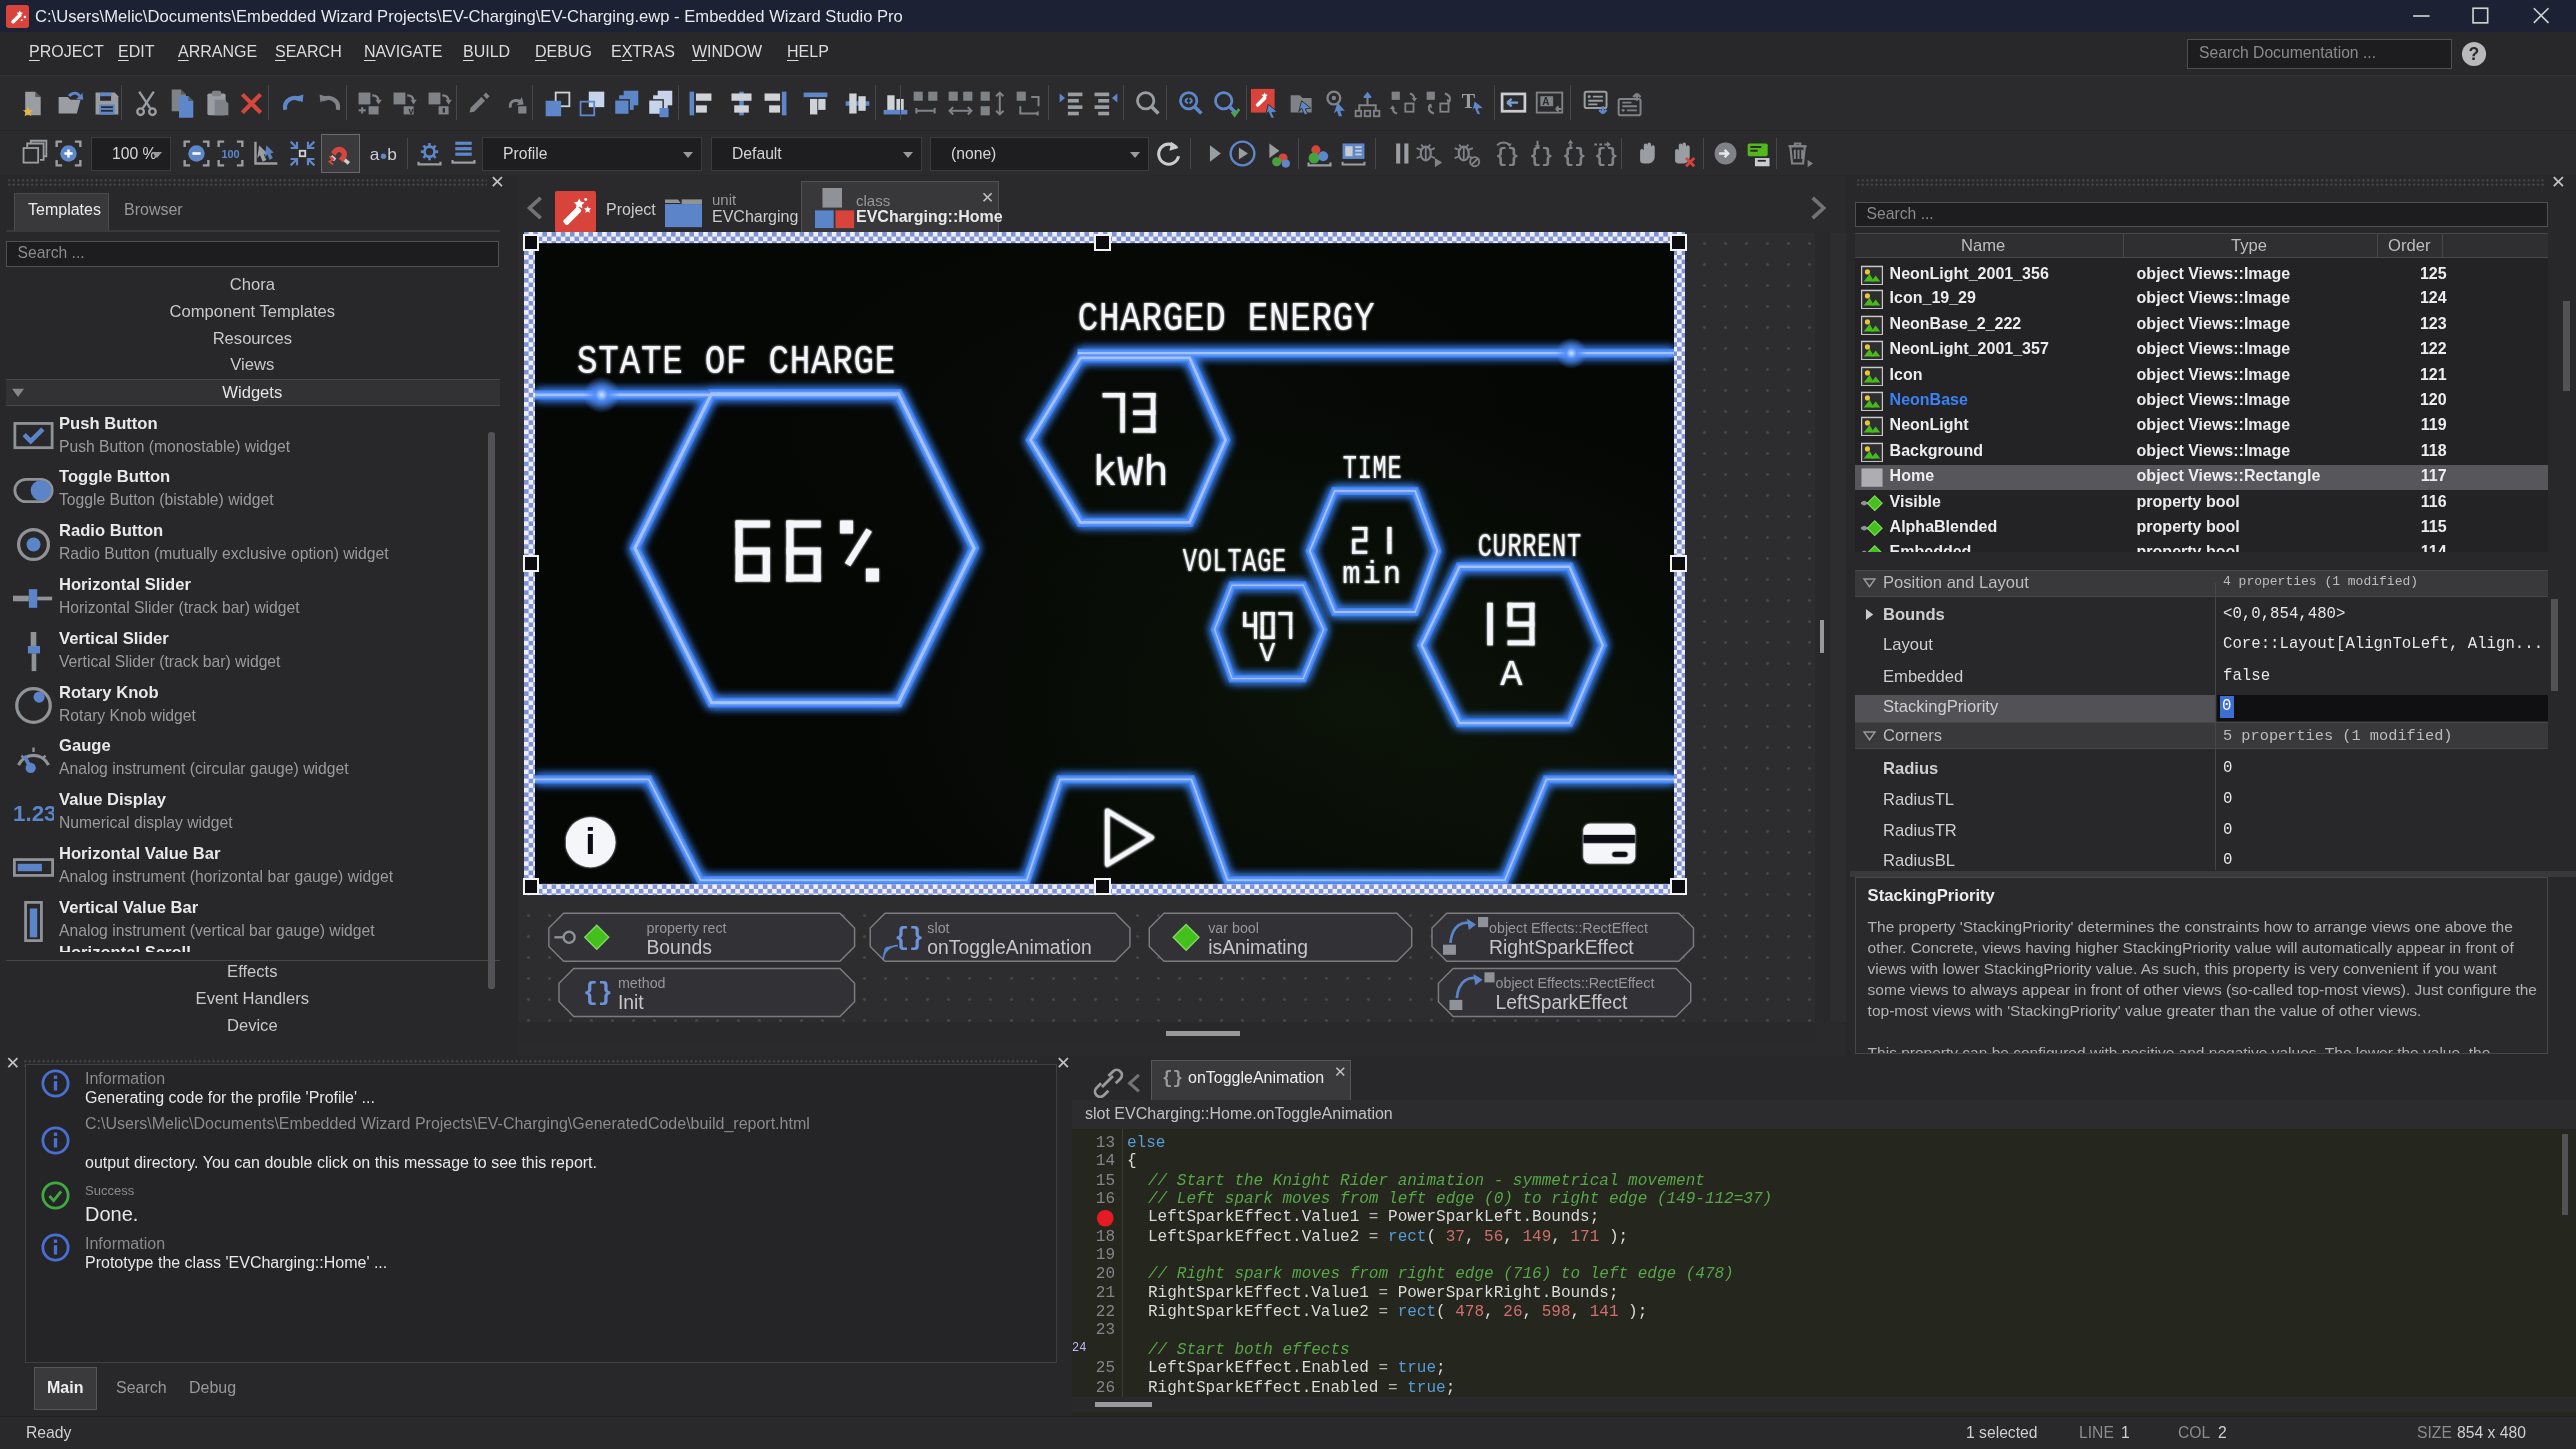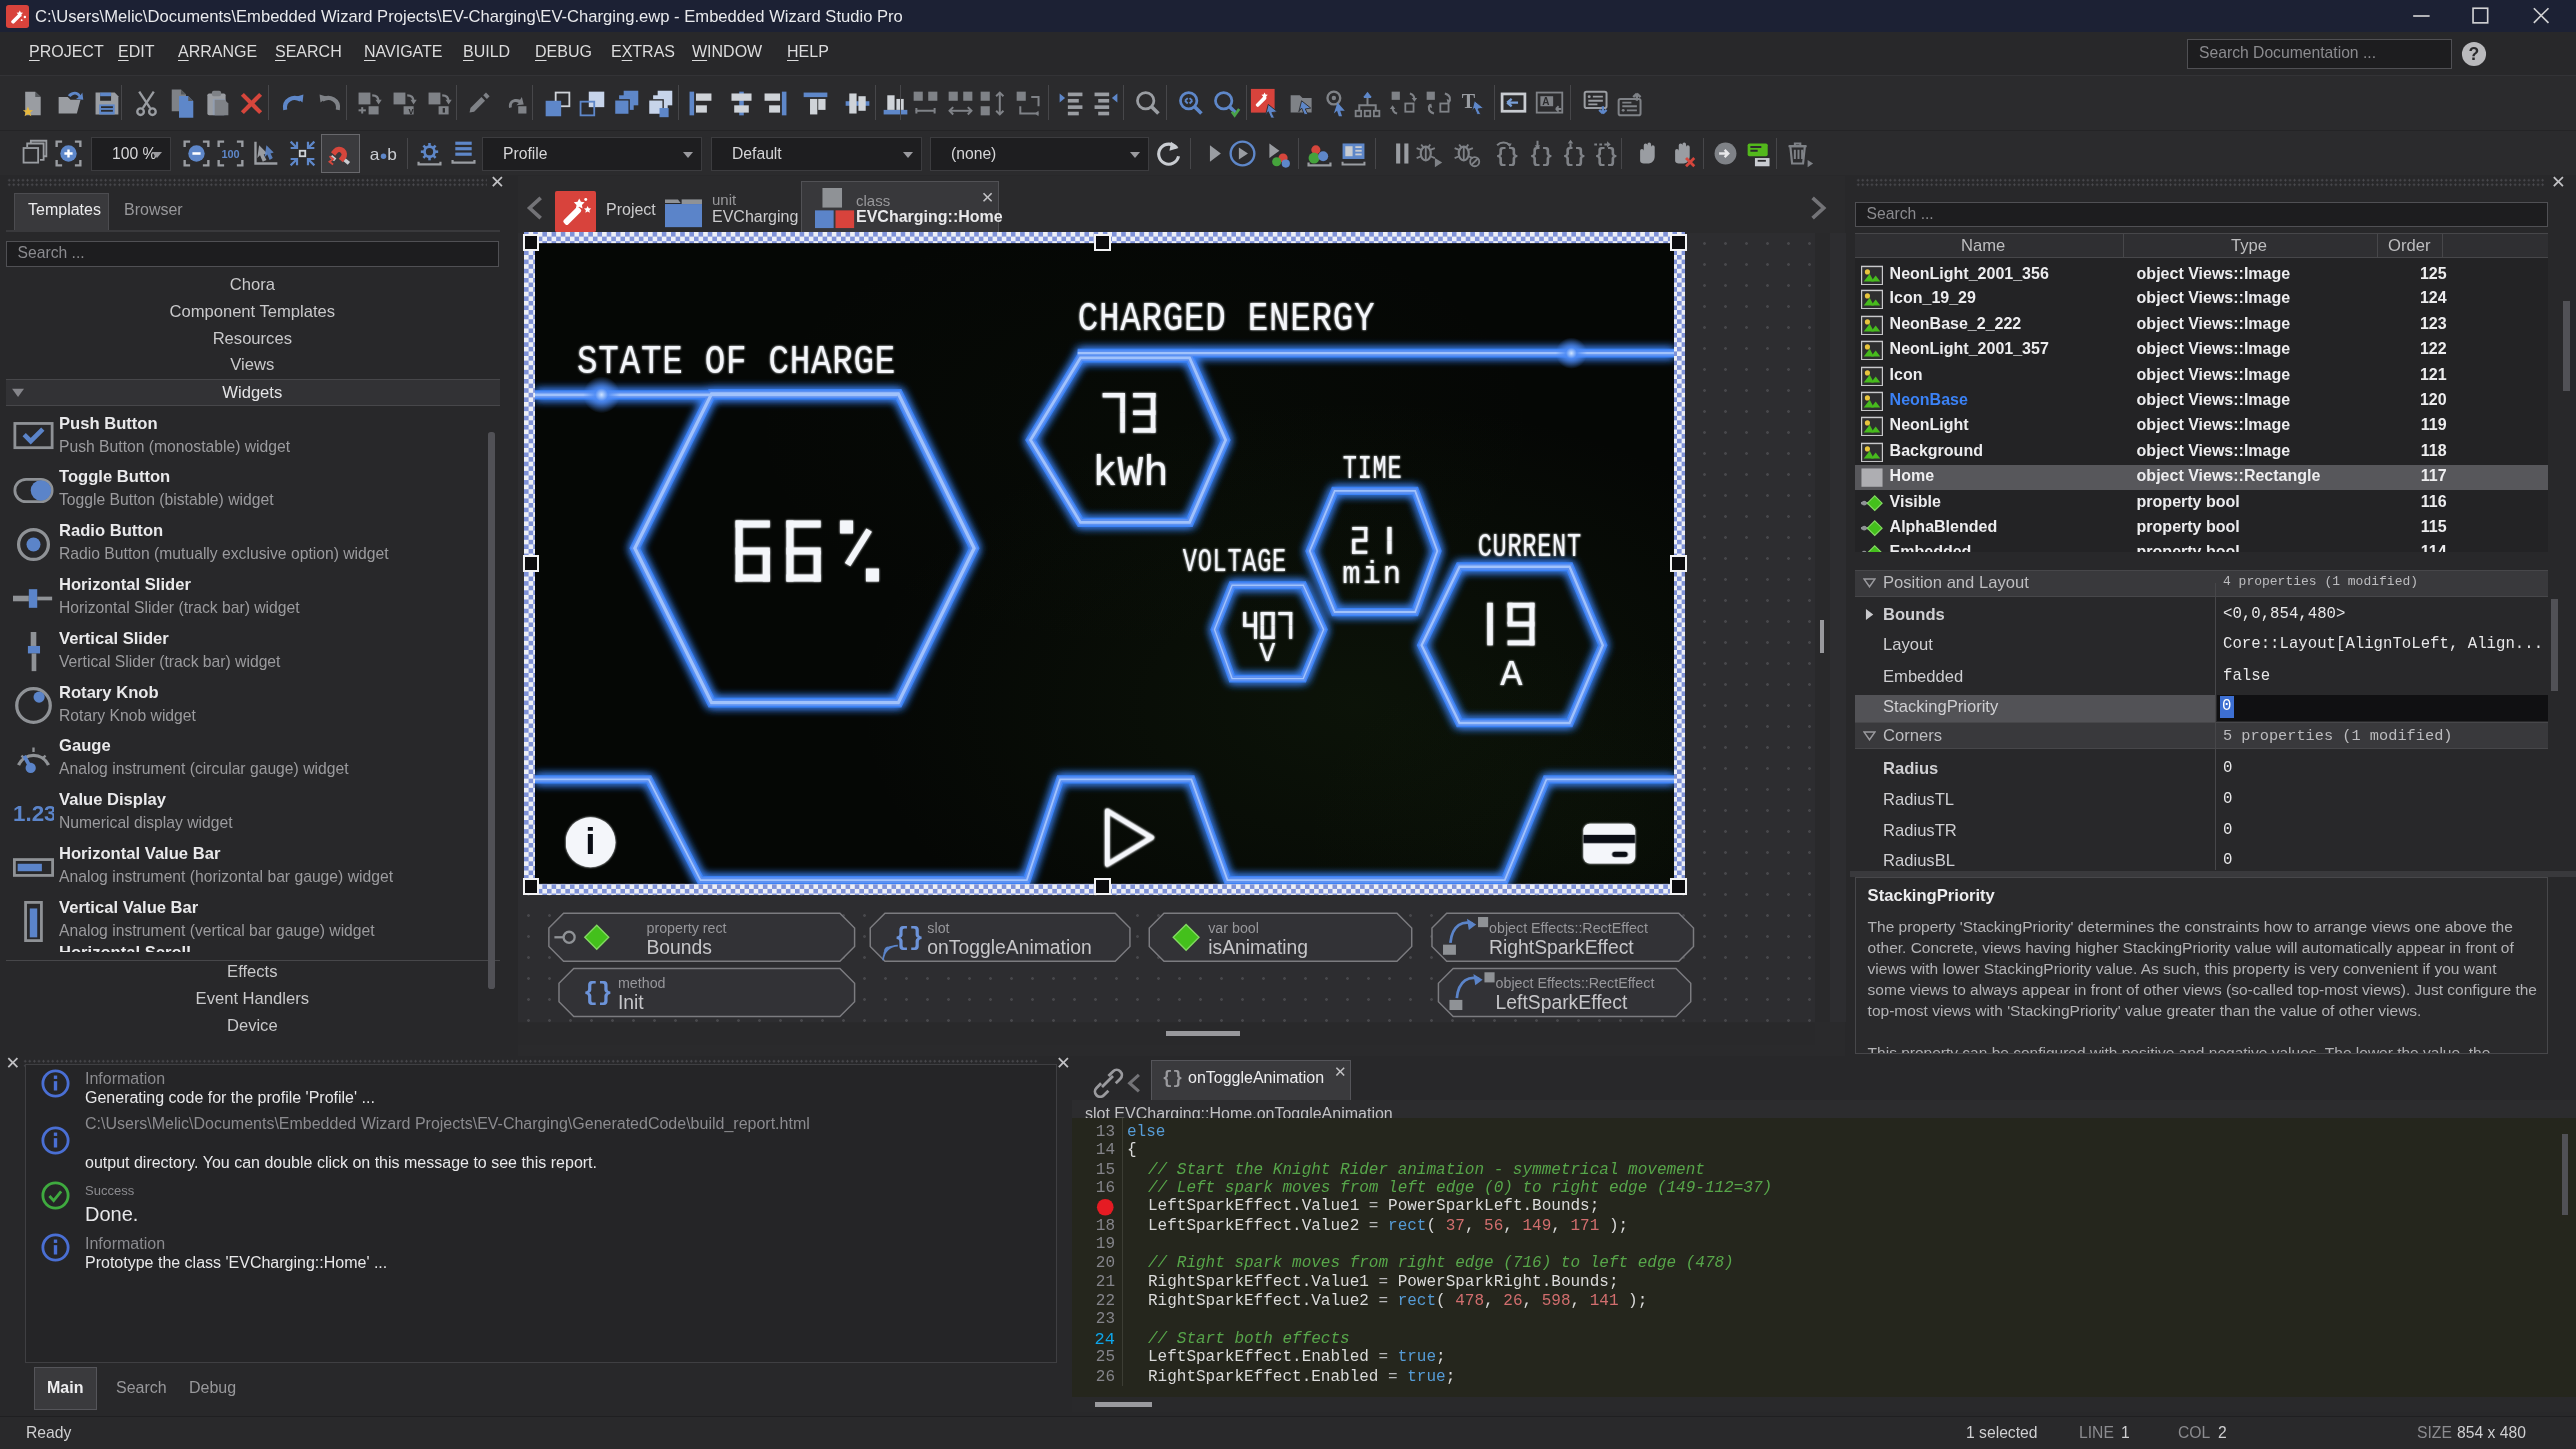--- a/index.html
+++ b/index.html
@@ -1057,21 +1057,21 @@
       </svg>
 <svg class="abs" style="left:54px;top:16.6px" width="16.6" height="20.3" viewBox="0 0 18 22">
         <path d="M14 2 L4 11 L14 20" stroke="#737377" stroke-width="3.4" fill="none"></path>
       </svg>
 <div class="abs" style="left:79px;top:3.7px;width:200px;height:41px;background:#3a3a3d;border:0.9px solid #55555a;border-bottom:none"></div>
 <span class="abs mono" style="left:90px;top:12px;color:#9a9a9e;font-size:17.6px;font-weight:700">{}</span>
 <span class="abs" style="left:116px;top:13px;color:#ededef;font-size:16px">onToggleAnimation</span>
 <div class="x" style="left:262px;top:9.2px;font-size:15px">✕</div>
 <div class="abs" style="left:0px;top:44px;width:1504px;height:29px;background:#2c2c2e"></div>
 <span class="abs" style="left:13px;top:49px;color:#c2c2c4;font-size:16px">slot EVCharging::Home.onToggleAnimation</span>
-<div class="abs" style="left:0px;top:62px;width:1504px;height:291px;background:#25261d;overflow:hidden">
+<div class="abs" style="left:0px;top:73px;width:1504px;height:291px;background:#25261d;overflow:hidden">
 <div class="abs" style="left:50px;top:0;width:0.9px;height:268px;background:#3c3d34"></div>
 <span class="abs mono" style="left:0px;top:4.6px;width:43px;text-align:right;color:#84848a;font-size:16px">13</span>
 <span class="abs mono" style="left:55px;top:4.6px;font-size:16px;white-space:pre"><i style="color:#dadada;font-style:normal"><b style="font-weight:400;color:#569cd6">else</b></i></span>
 <span class="abs mono" style="left:0px;top:23px;width:43px;text-align:right;color:#84848a;font-size:16px">14</span>
 <span class="abs mono" style="left:55px;top:23px;font-size:16px;white-space:pre"><span style="color:#dadada">{</span></span>
 <span class="abs mono" style="left:0px;top:43px;width:43px;text-align:right;color:#84848a;font-size:16px">15</span>
 <span class="abs mono" style="left:76px;top:43px;font-size:16px;white-space:pre"><i style="color:#57a64a">// Start the Knight Rider animation - symmetrical movement</i></span>
 <span class="abs mono" style="left:0px;top:61px;width:43px;text-align:right;color:#84848a;font-size:16px">16</span>
 <span class="abs mono" style="left:76px;top:61px;font-size:16px;white-space:pre"><i style="color:#57a64a">// Left spark moves from left edge (0) to right edge (149-112=37)</i></span>
 <svg class="abs" style="left:24px;top:80px" width="18.5" height="18.5" viewBox="0 0 20 20">
@@ -1081,21 +1081,21 @@
 <span class="abs mono" style="left:0px;top:99px;width:43px;text-align:right;color:#84848a;font-size:16px">18</span>
 <span class="abs mono" style="left:76px;top:99px;font-size:16px;white-space:pre"><span style="color:#dadada">LeftSparkEffect.Value2 <span style="color:#b8b8ba">=</span> <span style="color:#569cd6">rect</span>( <span style="color:#d16e6e">37</span>, <span style="color:#d16e6e">56</span>, <span style="color:#d16e6e">149</span>, <span style="color:#d16e6e">171</span> );</span></span>
 <span class="abs mono" style="left:0px;top:117px;width:43px;text-align:right;color:#84848a;font-size:16px">19</span>
 <span class="abs mono" style="left:0px;top:136px;width:43px;text-align:right;color:#84848a;font-size:16px">20</span>
 <span class="abs mono" style="left:76px;top:136px;font-size:16px;white-space:pre"><i style="color:#57a64a">// Right spark moves from right edge (716) to left edge (478)</i></span>
 <span class="abs mono" style="left:0px;top:155px;width:43px;text-align:right;color:#84848a;font-size:16px">21</span>
 <span class="abs mono" style="left:76px;top:155px;font-size:16px;white-space:pre"><span style="color:#dadada">RightSparkEffect.Value1 <span style="color:#b8b8ba">=</span> PowerSparkRight.Bounds;</span></span>
 <span class="abs mono" style="left:0px;top:174px;width:43px;text-align:right;color:#84848a;font-size:16px">22</span>
 <span class="abs mono" style="left:76px;top:174px;font-size:16px;white-space:pre"><span style="color:#dadada">RightSparkEffect.Value2 <span style="color:#b8b8ba">=</span> <span style="color:#569cd6">rect</span>( <span style="color:#d16e6e">478</span>, <span style="color:#d16e6e">26</span>, <span style="color:#d16e6e">598</span>, <span style="color:#d16e6e">141</span> );</span></span>
 <span class="abs mono" style="left:0px;top:192px;width:43px;text-align:right;color:#84848a;font-size:16px">23</span>
-<span class="abs mono" style="left:0px;top:212px;width:43px;text-align:right;color:#0ea5e9;font-size:17px">24</span>
+<span class="abs mono" style="left:0px;top:212px;width:43px;text-align:left;color:#c4b5fd;font-size:12px">24</span>
 <span class="abs mono" style="left:76px;top:212px;font-size:16px;white-space:pre"><i style="color:#57a64a">// Start both effects</i></span>
 <span class="abs mono" style="left:0px;top:230px;width:43px;text-align:right;color:#84848a;font-size:16px">25</span>
 <span class="abs mono" style="left:76px;top:230px;font-size:16px;white-space:pre"><span style="color:#dadada">LeftSparkEffect.Enabled <span style="color:#b8b8ba">=</span> <span style="color:#569cd6">true</span>;</span></span>
 <span class="abs mono" style="left:0px;top:250px;width:43px;text-align:right;color:#84848a;font-size:16px">26</span>
 <span class="abs mono" style="left:76px;top:250px;font-size:16px;white-space:pre"><span style="color:#dadada">RightSparkEffect.Enabled <span style="color:#b8b8ba">=</span> <span style="color:#569cd6">true</span>;</span></span>
 </div>
 <div class="abs" style="left:0px;top:341px;width:1504px;height:15px;background:#29292b"></div>
 <div class="abs" style="left:23px;top:346px;width:57px;height:4.6px;background:#9a9a9e"></div>
 <div class="abs" style="left:1490px;top:78px;width:5.5px;height:81px;background:#515156"></div>
 </div>

